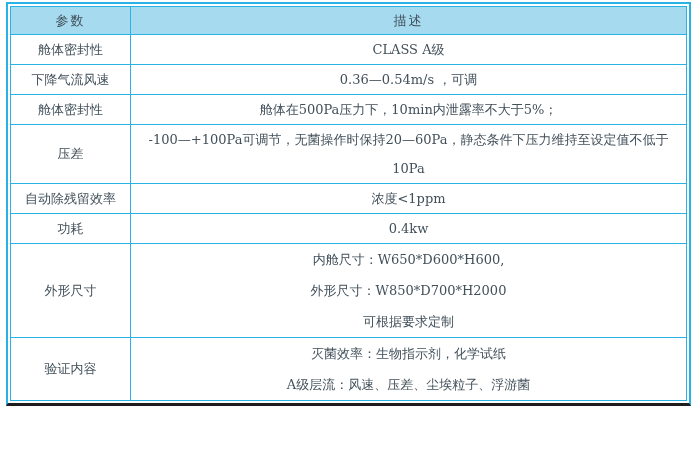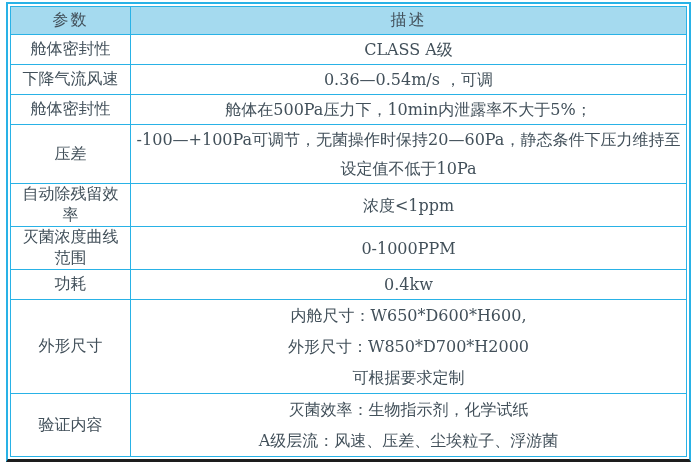--- a/index.html
+++ b/index.html
@@ -22,21 +22,21 @@
     box-sizing:border-box;
     background:#ffffff;
   }
   table.spec{
     width:100%;
     border-collapse:collapse;
     table-layout:fixed;
   }
   table.spec th, table.spec td{
     border:1px solid var(--border-c);
-    font-size:16px;
+    font-size:13px;
     text-align:center;
     vertical-align:middle;
     color:var(--text-c);
     font-weight:normal;
     padding:0 4px;
     overflow:hidden;
   }
   table.spec th{
     background:var(--header-bg);
     height:27px;
@@ -90,26 +90,20 @@
             <div class="line">-100—+100Pa可调节，无菌操作时保持20—60Pa，静态条件下压力维持至设定值不低于10Pa</div>
           </td>
         </tr>
         <tr>
           <td class="param">自动除残留效率</td>
           <td class="desc">
             <div class="line">浓度&lt;1ppm</div>
           </td>
         </tr>
         <tr>
-          <td class="param">灭菌浓度曲线范围</td>
-          <td class="desc">
-            <div class="line">0-1000PPM</div>
-          </td>
-        </tr>
-        <tr>
           <td class="param">功耗</td>
           <td class="desc">
             <div class="line">0.4kw</div>
           </td>
         </tr>
         <tr class="tall">
           <td class="param">外形尺寸</td>
           <td class="desc multi">
             <div class="line">内舱尺寸：W650*D600*H600,</div>
             <div class="line">外形尺寸：W850*D700*H2000</div>

